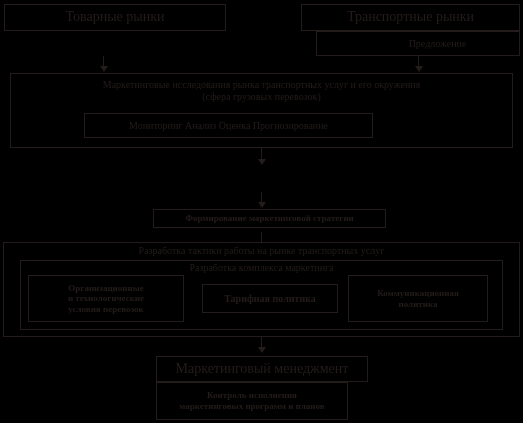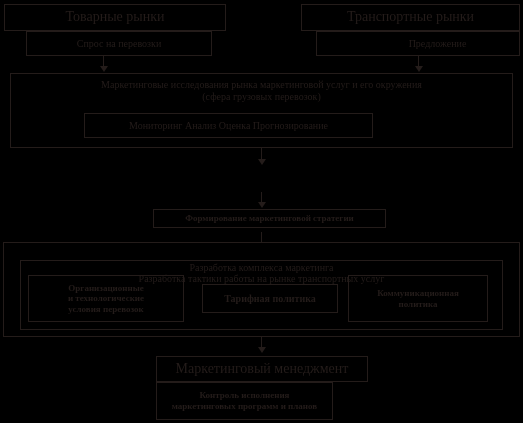--- a/index.html
+++ b/index.html
@@ -60,40 +60,37 @@
 </style>
 </head>
 <body>
 
 <div id="diagram">
 
   <div class="box t11" style="left:4px; top:4px; width:222px; height:27px;">
     <span class="label">Товарные рынки</span>
   </div>
 
-  <div class="box t10" style="left:26px; top:31px; width:186px; height:25px;">
-    <span class="label">Спрос на перевозки</span>
-  </div>
 
   <div class="box t11" style="left:301px; top:4px; width:219px; height:27px;">
     <span class="label">Транспортные рынки</span>
   </div>
 
   <div class="box t10" style="left:316px; top:31px; width:204px; height:25px;padding-left:39px;">
     <span class="label">Предложение</span>
   </div>
 
   <div class="vline" style="left:103px; top:56px; height:11px;"></div>
   <div class="arrowhead" style="left:100px; top:66px;"></div>
 
   <div class="vline" style="left:418px; top:56px; height:11px;"></div>
   <div class="arrowhead" style="left:415px; top:66px;"></div>
 
   <div class="box topalign" style="left:10px; top:73px; width:503px; height:75px;">
-    <span class="label t10" style="padding-top:5px;">Маркетинговые исследования рынка маркетинговой услуг и его окружения
+    <span class="label t10" style="padding-top:5px;">Маркетинговые исследования рынка транспортных услуг и его окружения
 (сфера грузовых перевозок)</span>
   </div>
 
   <div class="box t10" style="left:84px; top:113px; width:289px; height:25px;">
     <span class="label">Мониторинг  Анализ    Оценка    Прогнозирование</span>
   </div>
 
   <div class="vline" style="left:261px; top:148px; height:12px;"></div>
   <div class="arrowhead" style="left:258px; top:159px;"></div>
 
@@ -101,21 +98,21 @@
   <div class="vline" style="left:261px; top:192px; height:11px;"></div>
   <div class="arrowhead" style="left:258px; top:202px;"></div>
 
   <div class="box t9 bold" style="left:153px; top:209px; width:233px; height:19px;">
     <span class="label">Формирование маркетинговой стратегии</span>
   </div>
 
   <div class="vline" style="left:261px; top:232px; height:10px;"></div>
 
   <div class="box topalign" style="left:3px; top:242px; width:517px; height:95px;">
-    <span class="label t10" style="padding-top:2px;margin-top:28px;">Разработка тактики работы на рынке транспортных услуг</span>
+    <span class="label t10" style="padding-top:2px;">Разработка тактики работы на рынке транспортных услуг</span>
   </div>
 
   <div class="box topalign" style="left:20px; top:260px; width:483px; height:70px;">
     <span class="label t10" style="padding-top:1px;">Разработка комплекса маркетинга</span>
   </div>
 
   <div class="box t9 bold" style="left:28px; top:275px; width:156px; height:47px;">
     <span class="label">Организационные
 и технологические
 условия перевозок</span>
@@ -130,18 +127,18 @@
     <span class="label">Тарифная политика</span>
   </div>
 
   <div class="vline" style="left:261px; top:337px; height:11px;"></div>
   <div class="arrowhead" style="left:258px; top:347px;"></div>
 
   <div class="box t11" style="left:156px; top:356px; width:212px; height:26px;">
     <span class="label">Маркетинговый менеджмент</span>
   </div>
 
-  <div class="box t9 bold" style="left:156px; top:382px; width:177px; height:38px;">
+  <div class="box t9 bold" style="left:156px; top:382px; width:192px; height:38px;">
     <span class="label">Контроль исполнения
 маркетинговых программ и планов</span>
   </div>
 
 </div>
 
 </body></html>

